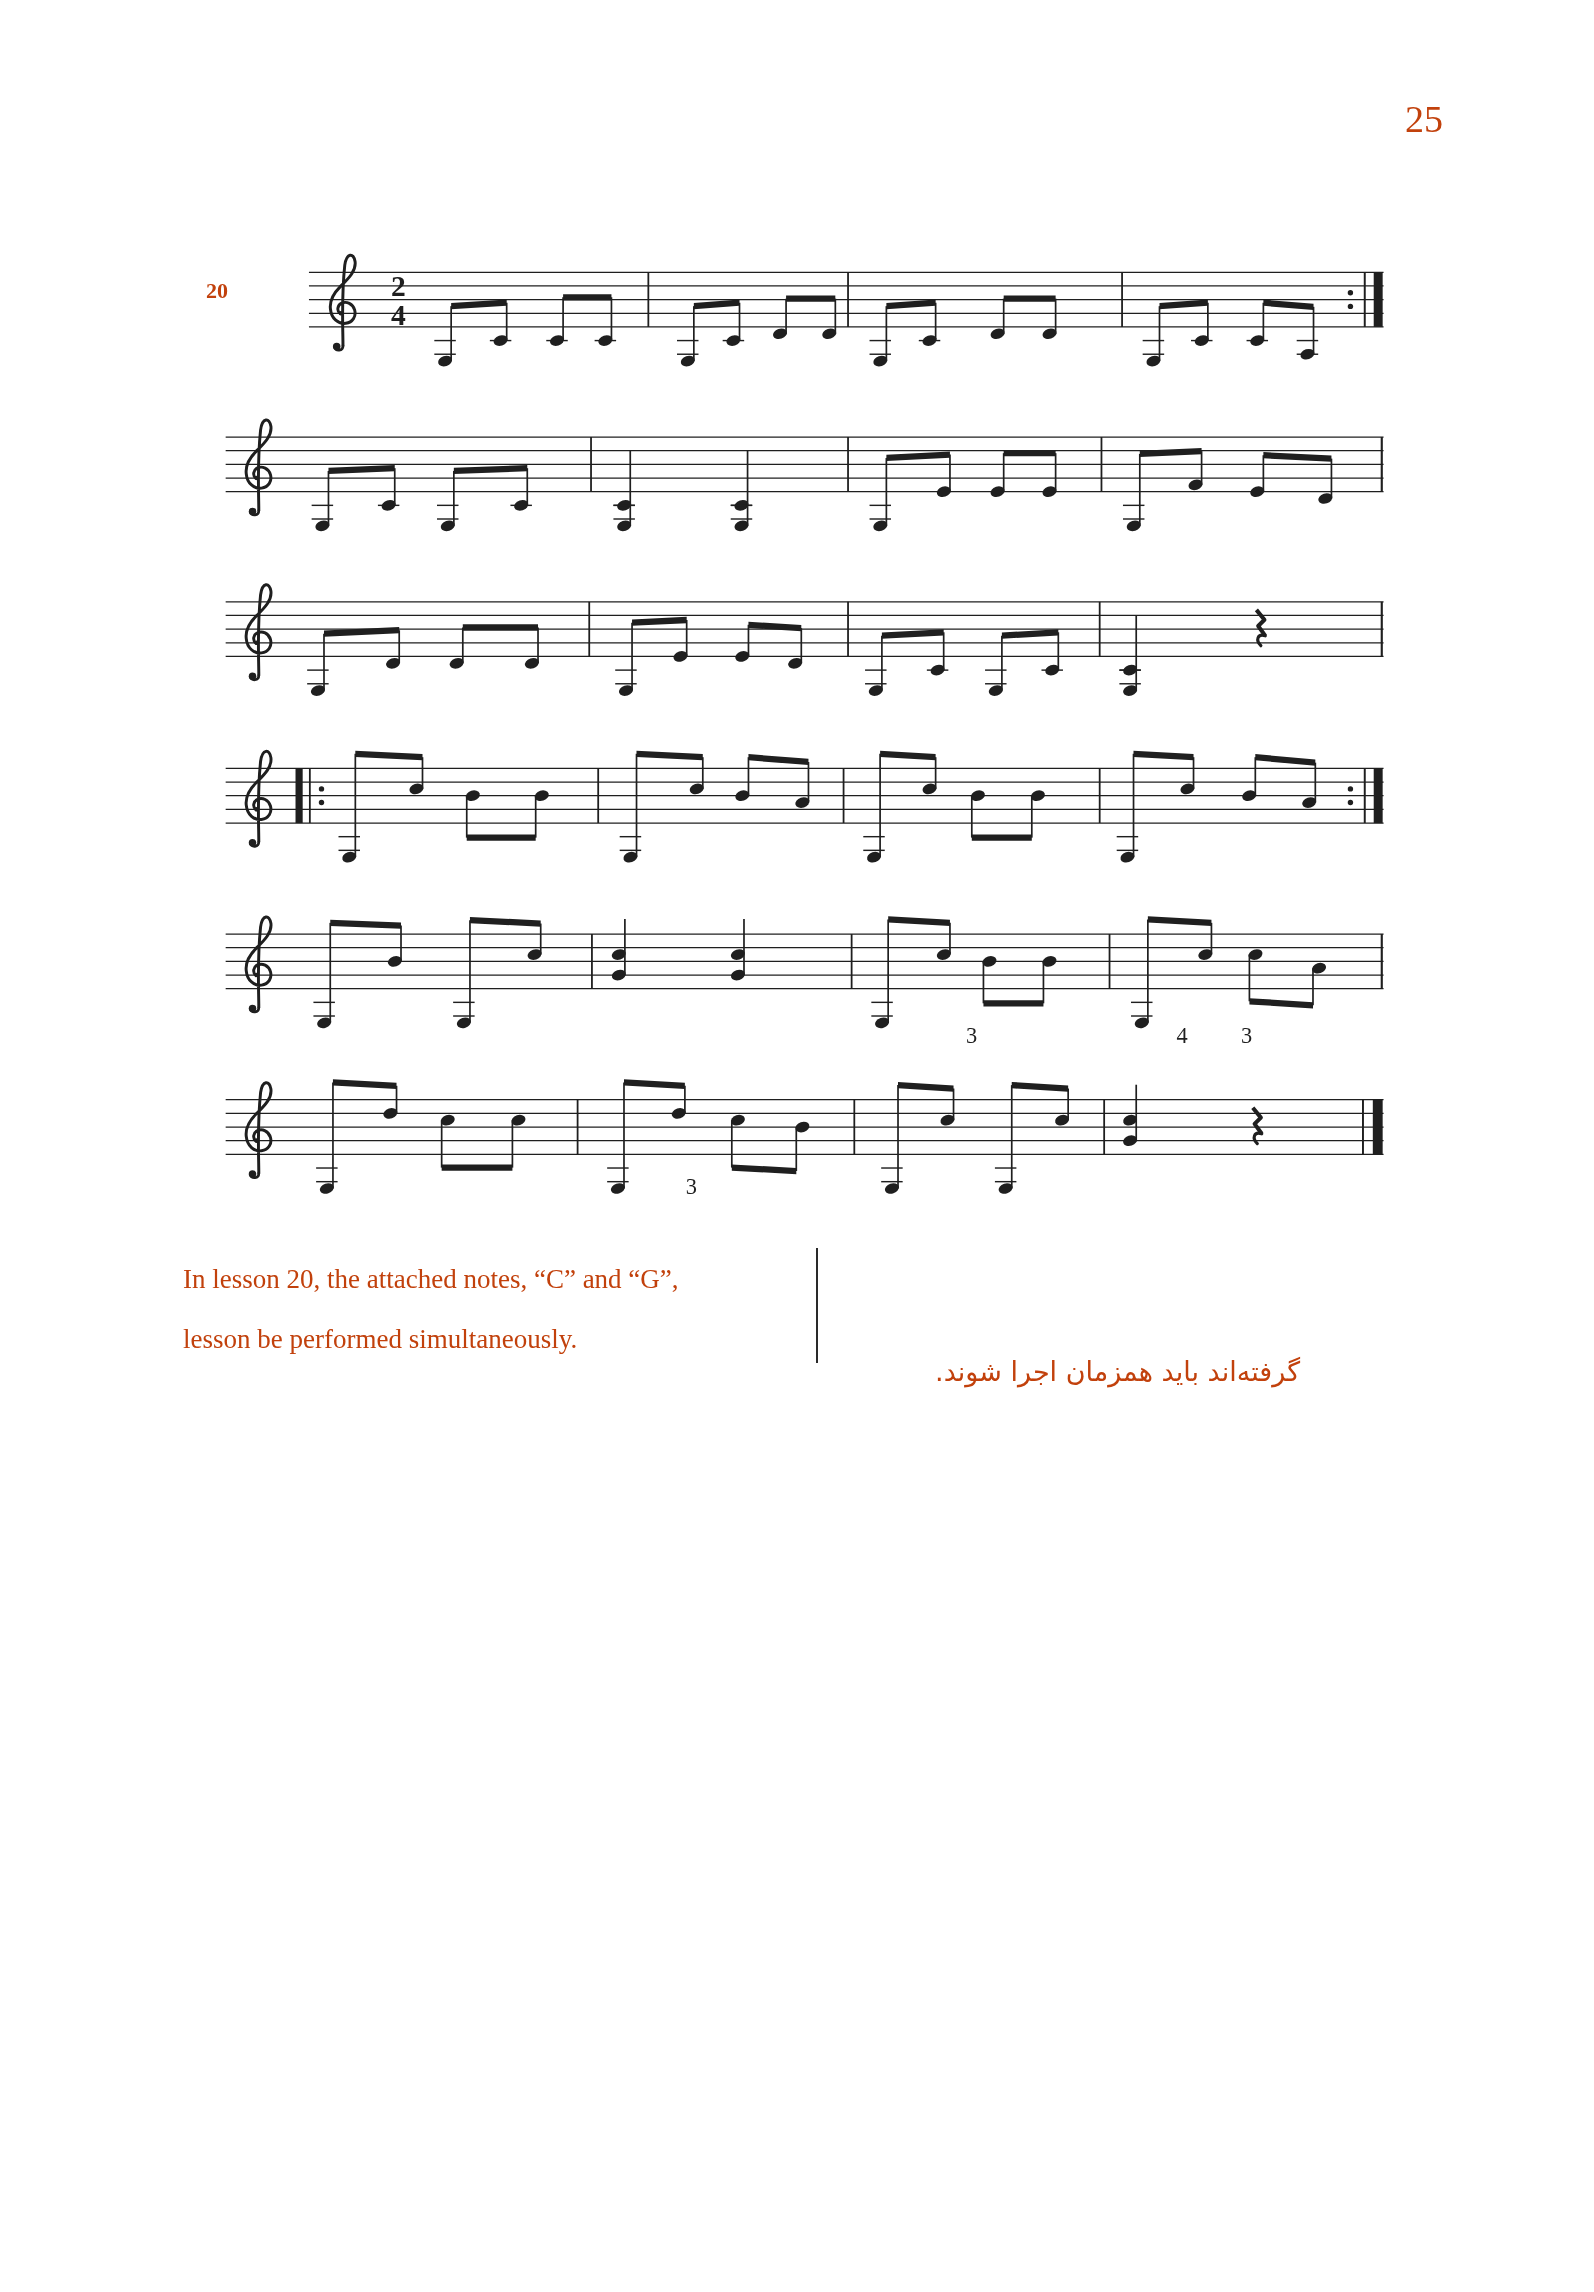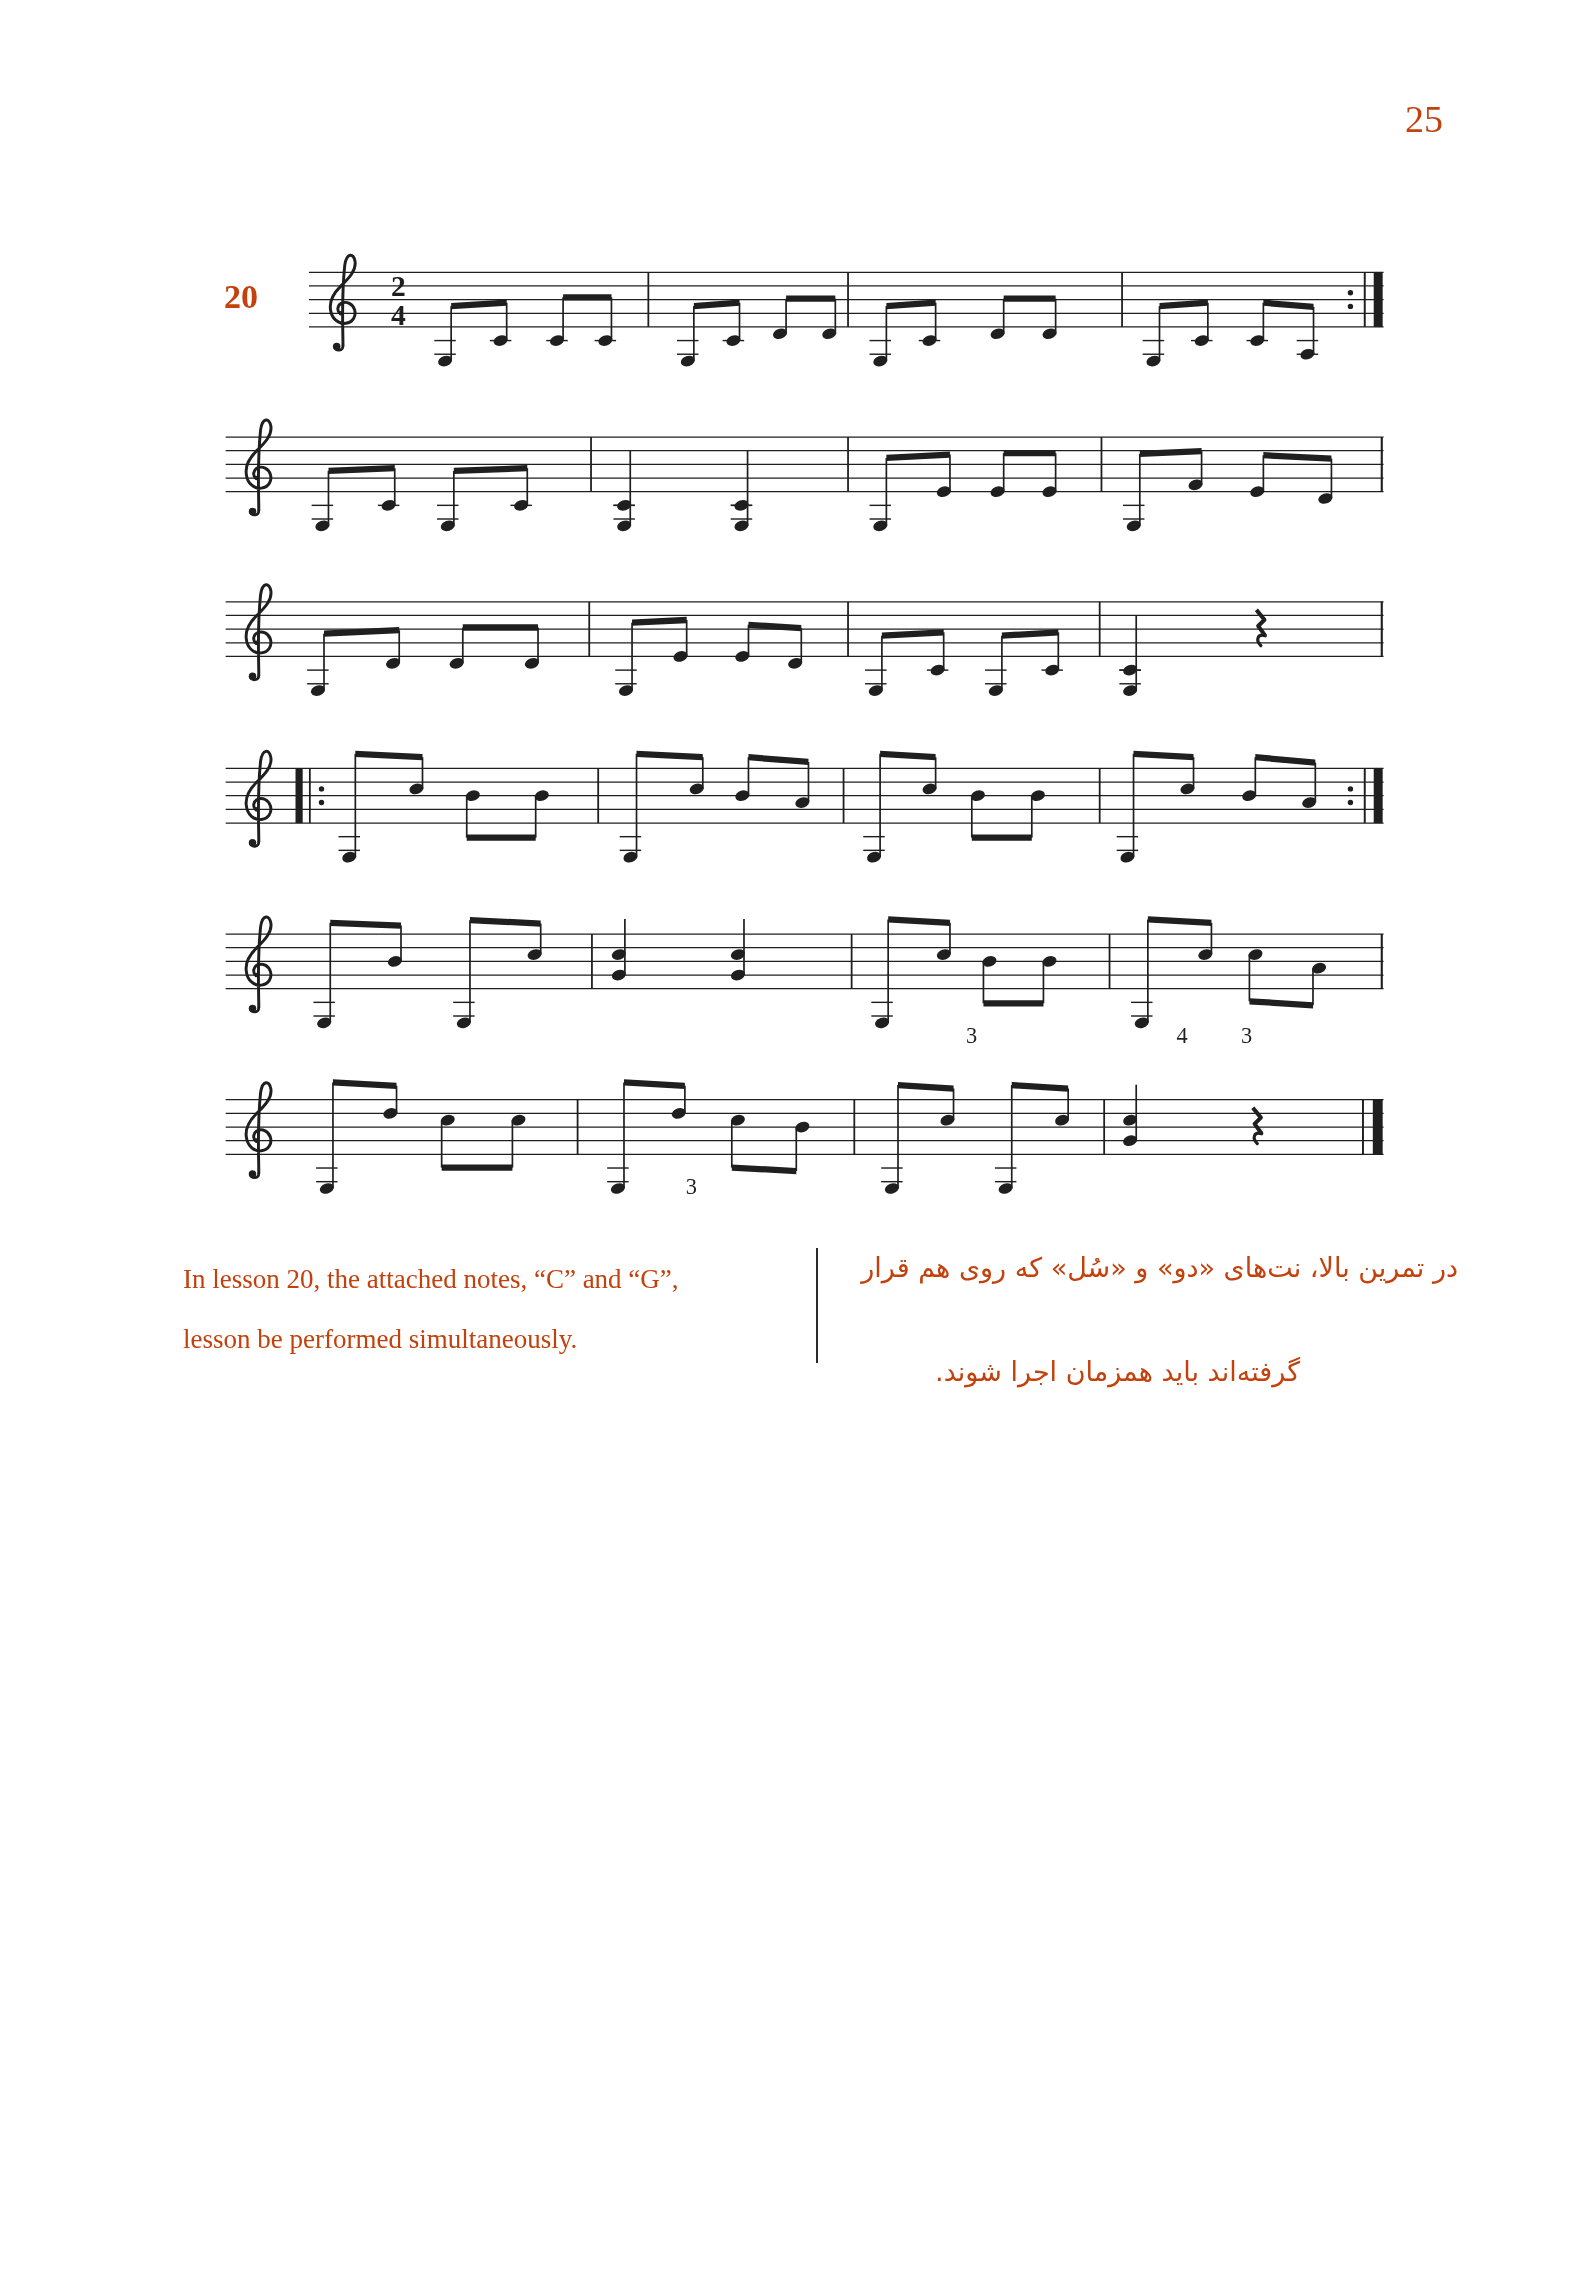--- a/index.html
+++ b/index.html
@@ -1,19 +1,19 @@
 <!DOCTYPE html>
 <html style="font-size:14.3px"><head>
 <meta charset="utf-8">
 <style>
   html,body{margin:0;padding:0;background:#e8e8e8;}
   .page{position:relative;width:1594px;height:2293px;background:#ffffff;overflow:hidden;
         font-family:"Liberation Serif", serif;color:#c2410c;}
   .pageno{position:absolute;left:1397px;top:97px;width:54px;font-size:38px;text-align:center;}
-  .lessonno{position:absolute;left:224px;top:278px;font-size:34px;font-weight:700;}
+  .lessonno{position:absolute;left:206px;top:278px;font-size:22px;font-weight:700;}
   #score{position:absolute;left:0;top:0;}
   .fn-en{position:absolute;left:159px;top:1249px;width:636px;font-size:27px;line-height:60px;margin-left:24px;}
   .fn-divider{position:absolute;left:816px;top:1248px;width:1.8px;height:115px;background:#2a2a2a;}
   .fn-fa{position:absolute;font-family:"DejaVu Sans", sans-serif;font-size:27px;direction:rtl;white-space:nowrap;}
   .fn-fa.l1{right:136px;top:1252px;}
   .fn-fa.l2{right:294px;top:1356px;}
 </style>
 </head>
 <body>
 
@@ -437,16 +437,15 @@
         <line x1="1522" y1="1228" x2="1522" y2="1289" stroke="#1f1f1f" stroke-width="2.2"></line>
         <rect x="1533" y="1228" width="11" height="61" fill="#1f1f1f"></rect>
       </g>
     </svg>
 
   <div class="fn-en">
     <div>In lesson 20, the attached notes, “C” and “G”,</div>
     <div>lesson be performed simultaneously.</div>
   </div>
   <div class="fn-divider"></div>
-  <div class="fn-fa l1" dir="rtl">در تمرین بالا، نت‌های «دو» و «سُل» که روی هم قرار</div>
   <div class="fn-fa l2" dir="rtl">گرفته‌اند باید همزمان اجرا شوند.</div>
 </div>
 
 
 </body></html>

